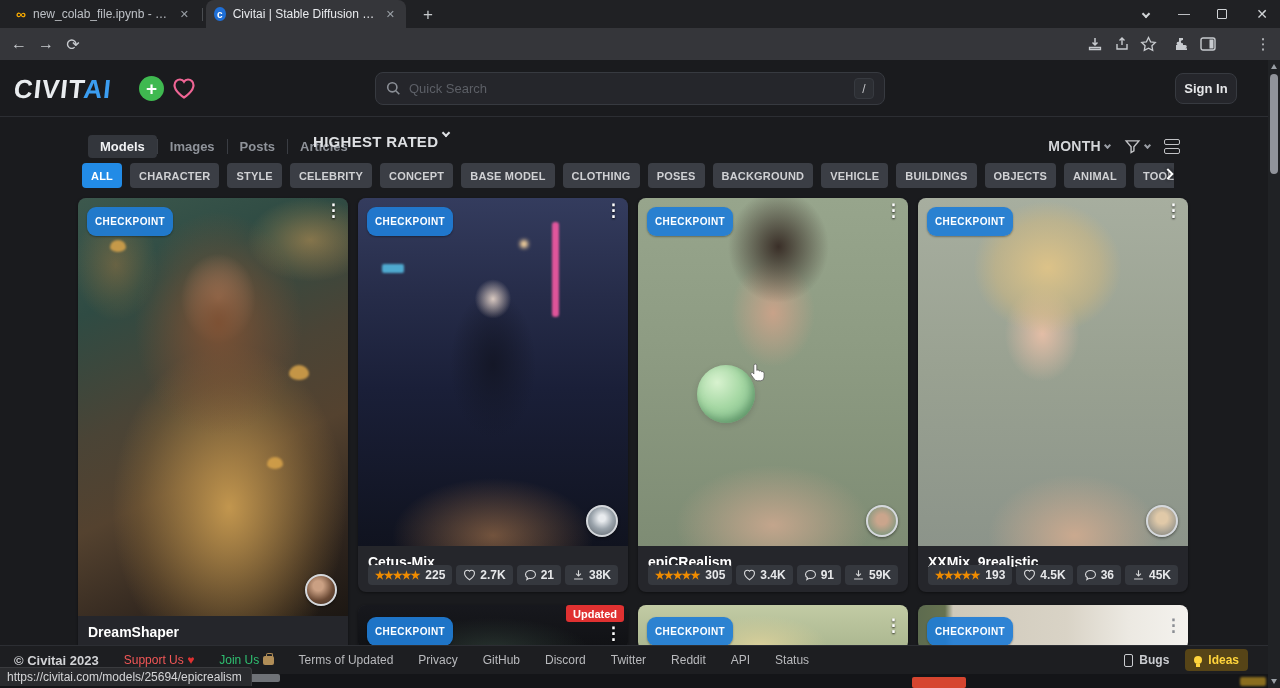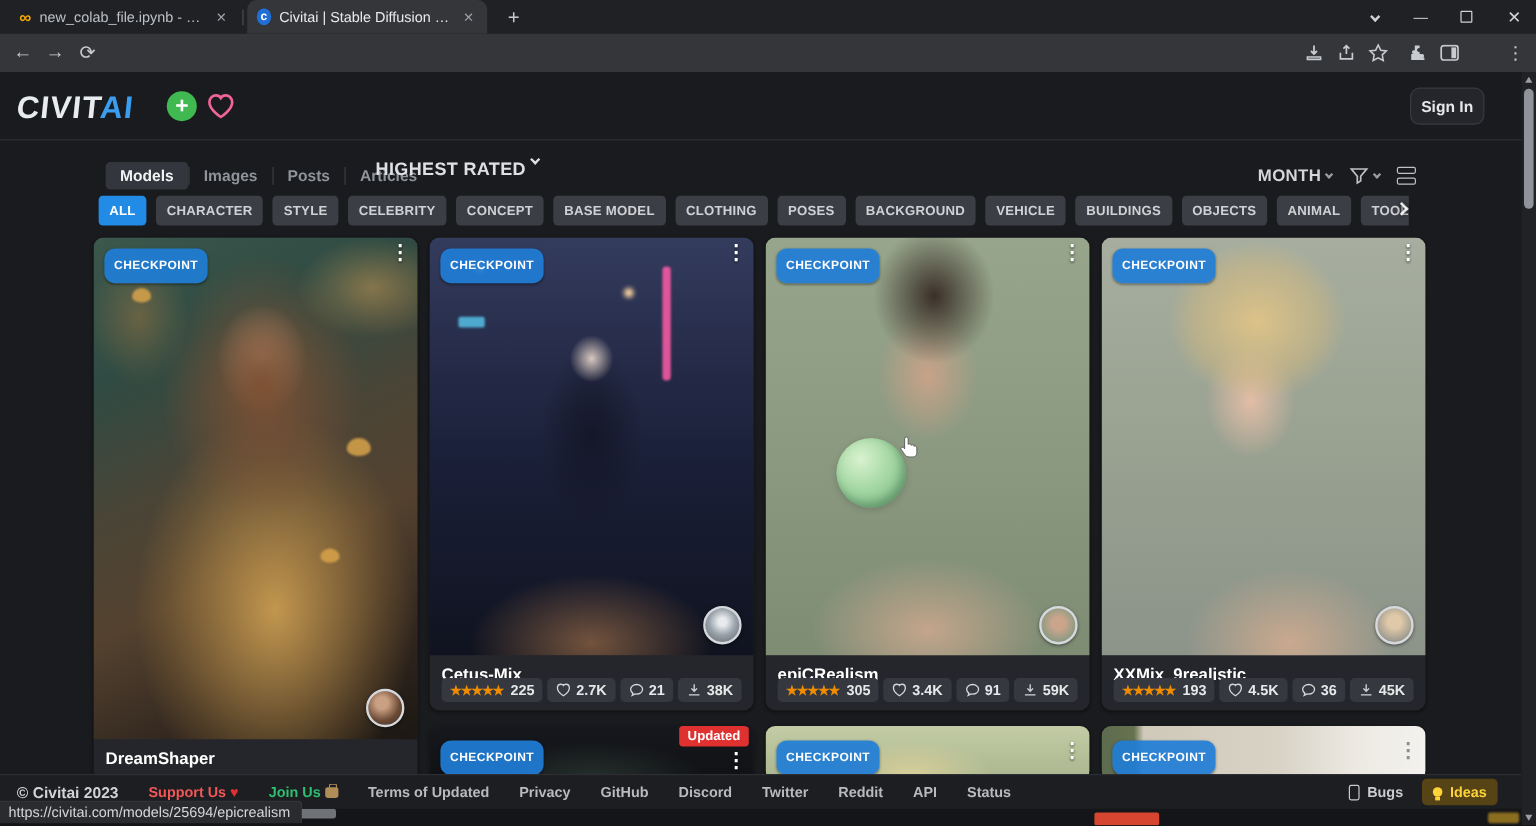--- a/index.html
+++ b/index.html
@@ -110,21 +110,21 @@
 
   
   .av1 { background:radial-gradient(circle at 40% 35%, #caa083 20%, #6b4a35 60%, #3a2c22 100%); }
   .av2 { background:radial-gradient(circle at 50% 40%, #e8ebee 15%, #9aa3ab 50%, #5d646b 100%); }
   .av3 { background:radial-gradient(circle at 50% 45%, #caa58c 25%, #8d9b82 70%, #76856c 100%); }
   .av4 { background:radial-gradient(circle at 50% 40%, #e0c9a8 25%, #a8a294 65%, #7d7a70 100%); }
 
   
   #sitefooter { position:absolute; left:0; top:585px; width:1268px; height:29px; background:#1d1e21; border-top:1px solid #2c2e33; display:flex; align-items:center; padding:0 20px 0 14px; gap:25px; z-index:6; }
   #copyright { font-size:13px; font-weight:700; color:#d2d3d6; }
-  .flink { font-size:12px; font-weight:700; color:#b9babd; white-space:nowrap; }
+  .flink { font-size:12px; font-weight:400; color:#b9babd; white-space:nowrap; }
   .flink.support { color:#f25757; }
   .flink.join { color:#2fbf71; }
   .heartglyph { color:#e03131; font-size:12px; }
   .case { display:inline-block; width:11px; height:9px; background:#b08d57; border-radius:2px; position:relative; top:1px; }
   .case:before { content:""; position:absolute; left:3px; top:-3px; width:5px; height:3px; border:1.5px solid #b08d57; border-bottom:none; border-radius:2px 2px 0 0; }
   #fright { margin-left:auto; display:flex; align-items:center; gap:16px; }
   #bugsbtn { display:flex; align-items:center; gap:6px; font-size:12px; font-weight:600; color:#caccd0; }
   .bugbox { width:9px; height:13px; border:1.5px solid #caccd0; border-radius:2px; display:inline-block; }
   #ideasbtn { height:22px; background:#564417; border-radius:4px; padding:0 9px; display:flex; align-items:center; gap:6px; color:#ffd43b; font-size:12px; font-weight:700; }
   .bulb { width:8px; height:8px; border-radius:50%; background:#ffd43b; position:relative; }
@@ -229,20 +229,28 @@
 
     <div id="siteheader">
       <div id="logo">
         <span class="lg1">CIVIT</span><span class="lg2">AI</span>
       </div>
       <div id="addbtn">+</div>
       <div id="favbtn">
         <svg width="26" height="25" viewBox="0 0 26 25">
             <path d="M13 21.5C13 21.5 3.5 15.5 3.5 9.2 3.5 5.7 6.2 3.5 9 3.5 10.8 3.5 12.3 4.5 13 5.6 13.7 4.5 15.2 3.5 17 3.5 19.8 3.5 22.5 5.7 22.5 9.2 22.5 15.5 13 21.5 13 21.5Z" fill="none" stroke="#f06595" stroke-width="2.2"></path>
           </svg>
+      </div>
+      <div id="searchbox">
+        <svg width="15" height="15" viewBox="0 0 15 15">
+            <circle cx="6.3" cy="6.3" r="4.6" fill="none" stroke="#8b8f96" stroke-width="1.6"></circle>
+            <path d="M9.8 9.8 13.3 13.3" stroke="#8b8f96" stroke-width="1.6"></path>
+          </svg>
+        <input type="text" placeholder="Quick Search" style="">
+        <span class="kbd">/</span>
       </div>
       <div id="signin">Sign In</div>
     </div>
 
     <div id="navrow">
       <span class="feedtab active">Models</span>
       <span class="vdiv"></span>
       <span class="feedtab">Images</span>
       <span class="vdiv"></span>
       <span class="feedtab">Posts</span>

